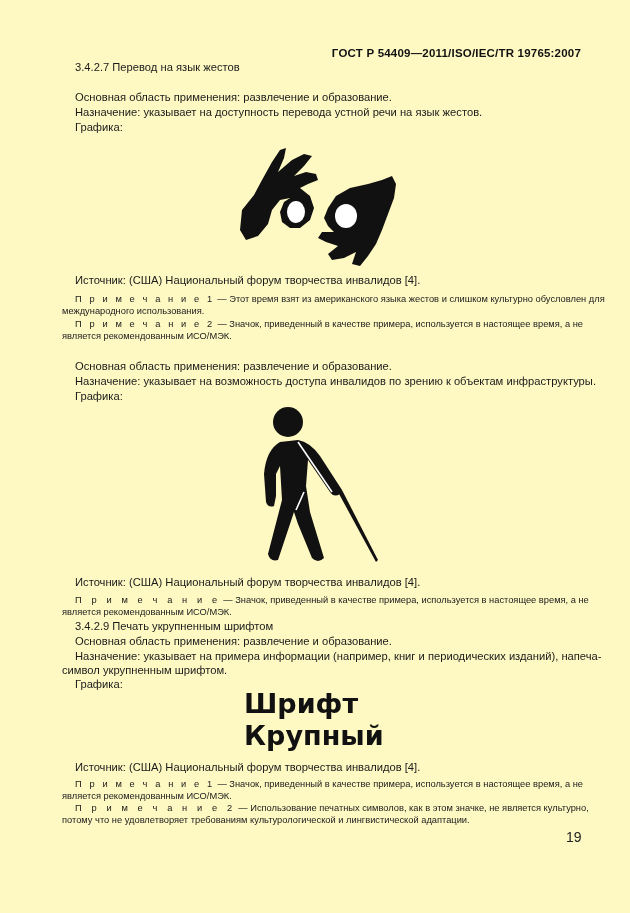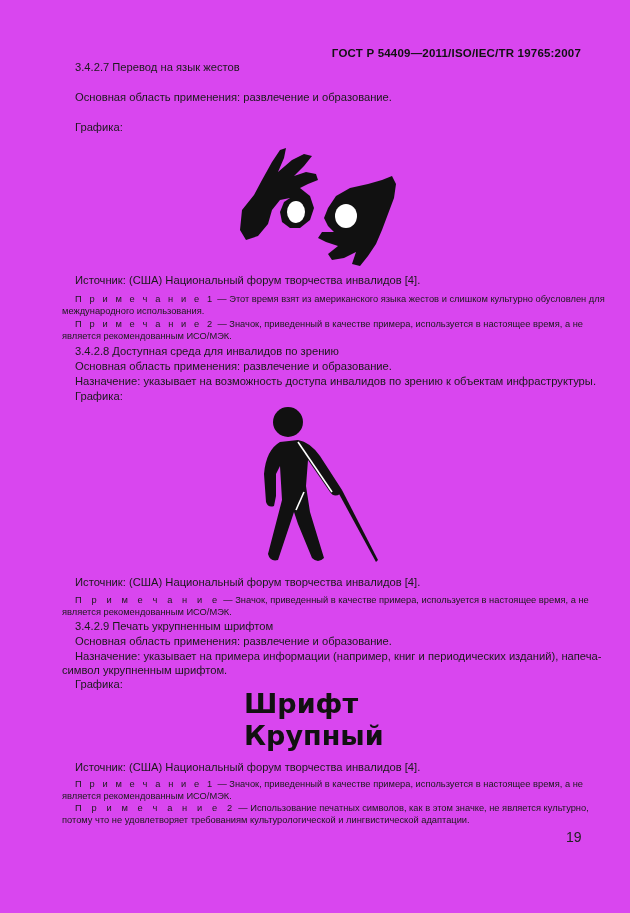--- a/index.html
+++ b/index.html
@@ -1,17 +1,17 @@
 <!DOCTYPE html>
 <html><head>
   <meta charset="utf-8">
   <style>
     html, body { margin: 0; padding: 0; background: #ffffff; }
     body { width: 630px; height: 913px; position: relative; overflow: hidden; color: #111; }
-    .page { position: absolute; left: 0; top: 0; width: 630px; height: 913px; background: #d946ef; }
+    .page { position: absolute; left: 0; top: 0; width: 630px; height: 913px; background: #fef9c3; }
     .header { position: absolute; right: 49px; top: 47px; font-family: "Liberation Sans", sans-serif; font-weight: bold; font-size: 11.5px; letter-spacing: 0.2px; color: #111; white-space: nowrap; }
     .txt { position: absolute; font-family: "Liberation Sans", sans-serif; font-size: 11.2px; line-height: 14px; color: #1a1a1a; white-space: nowrap; }
     .body-line { left: 75px; }
     .note { position: absolute; left: 62px; width: 521px; font-family: "Liberation Sans", sans-serif; font-size: 9.3px; line-height: 12px; color: #1a1a1a; text-align: justify; }
     .note .first { display: block; text-indent: 13px; text-align: justify; text-align-last: justify; white-space: nowrap; }
     .note .cont { display: block; white-space: nowrap; }
     .sp { letter-spacing: 2.6px; }
     .sp2 { letter-spacing: 3.6px; }
     .graphic { position: absolute; }
     .bigfont { position: absolute; left: 244px; top: 688px; font-family: "DejaVu Sans", sans-serif; font-weight: bold; font-size: 27px; line-height: 32px; color: #111; letter-spacing: 0px; }
@@ -19,20 +19,21 @@
   </style>
 </head>
 <body>
 
 <div class="page">
 
   <div class="header">ГОСТ Р 54409—2011/ISO/IEC/TR 19765:2007</div>
 
   <div class="txt body-line" style="top:60px">3.4.2.7 Перевод на язык жестов</div>
   <div class="txt body-line" style="top:90px">Основная область применения: развлечение и образование.</div>
+  <div class="txt body-line" style="top:105px">Назначение: указывает на доступность перевода устной речи на язык жестов.</div>
   <div class="txt body-line" style="top:120px">Графика:</div>
 
   <svg class="graphic" style="left:232px;top:140px" width="180" height="128" viewBox="0 0 180 128">
     <g fill="#111">
 
       <path d="M10 70 L22 55 L30 40 L40 22 L48 10 L54 8 L52 18 L46 32 L60 20 L72 14 L80 16 L72 26 L62 36 L74 32 L84 34 L86 40 L76 44 L68 48 L78 56 L82 68 L78 80 L68 88 L58 88 L50 82 L48 72 L52 62 L58 58 L48 60 L40 70 L36 84 L26 96 L14 100 L8 90 Z"></path>
       <ellipse cx="64" cy="72" rx="9" ry="11" fill="#fff"></ellipse>
 
       <path d="M96 68 L104 56 L118 48 L136 44 L150 40 L160 36 L164 44 L162 58 L156 74 L150 90 L144 104 L136 116 L128 126 L120 124 L124 112 L112 118 L100 120 L96 114 L106 106 L94 102 L86 98 L90 92 L102 92 L96 86 L92 78 Z"></path>
       <ellipse cx="114" cy="76" rx="11" ry="12" fill="#fff"></ellipse>
@@ -43,21 +44,20 @@
 
   <div class="note" style="top:293px">
     <span class="first"><span class="sp">П р и м е ч а н и е 1</span><span> — Этот время взят из американского языка жестов и слишком культурно обусловлен для</span></span>
     <span class="cont">международного  использования.</span>
   </div>
   <div class="note" style="top:318px">
     <span class="first"><span class="sp">П р и м е ч а н и е 2</span><span> — Значок, приведенный в качестве примера, используется в настоящее время, а не</span></span>
     <span class="cont">является  рекомендованным  ИСО/МЭК.</span>
   </div>
 
-  <div class="txt body-line" style="top:344px">3.4.2.8 Доступная среда для инвалидов по зрению</div>
   <div class="txt body-line" style="top:359px">Основная область применения: развлечение и образование.</div>
   <div class="txt body-line" style="top:374px">Назначение: указывает на возможность доступа инвалидов по зрению к объектам инфраструктуры.</div>
   <div class="txt body-line" style="top:389px">Графика:</div>
 
   <svg class="graphic" style="left:258px;top:404px" width="124" height="160" viewBox="0 0 124 160">
     <g fill="#111">
       <circle cx="30" cy="18" r="15"></circle>
 
       <path d="M22 38 Q8 46 6 70 L8 98 Q10 104 16 102 L18 92 L18 70 L22 62 L24 96 L10 150 Q12 158 20 156 L36 108 L40 120 L54 154 Q60 160 66 154 L52 108 L48 82 L50 56 L72 88 Q76 94 82 90 L84 86 L62 52 Q52 38 40 36 Z"></path>
 

